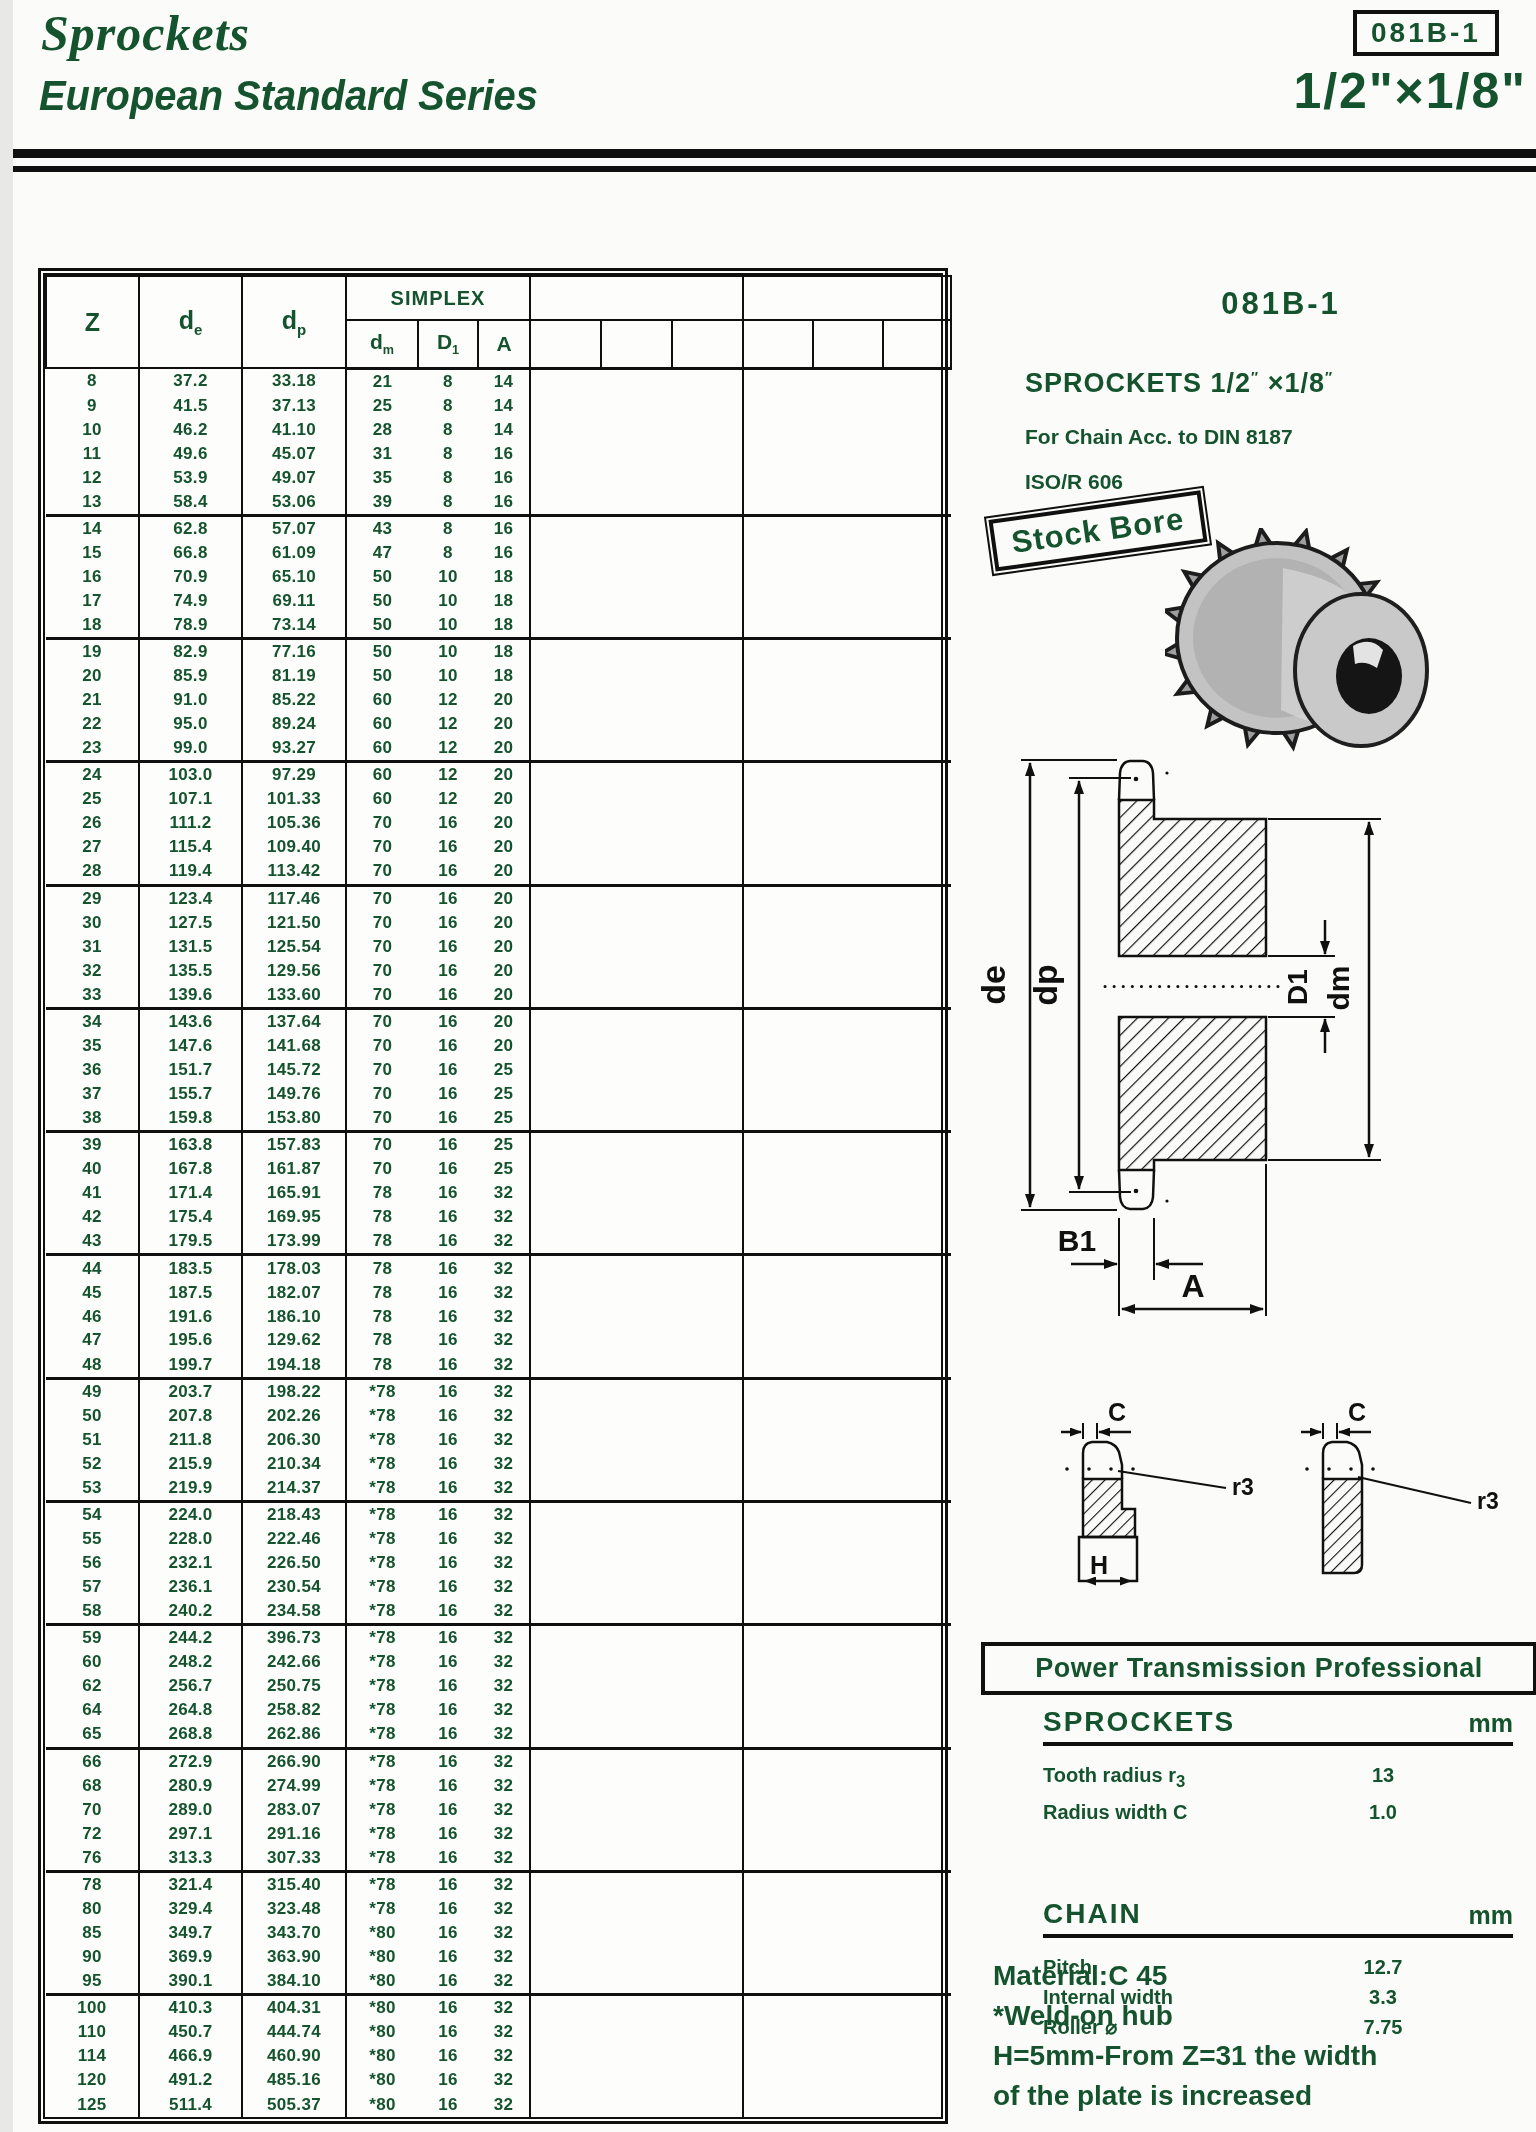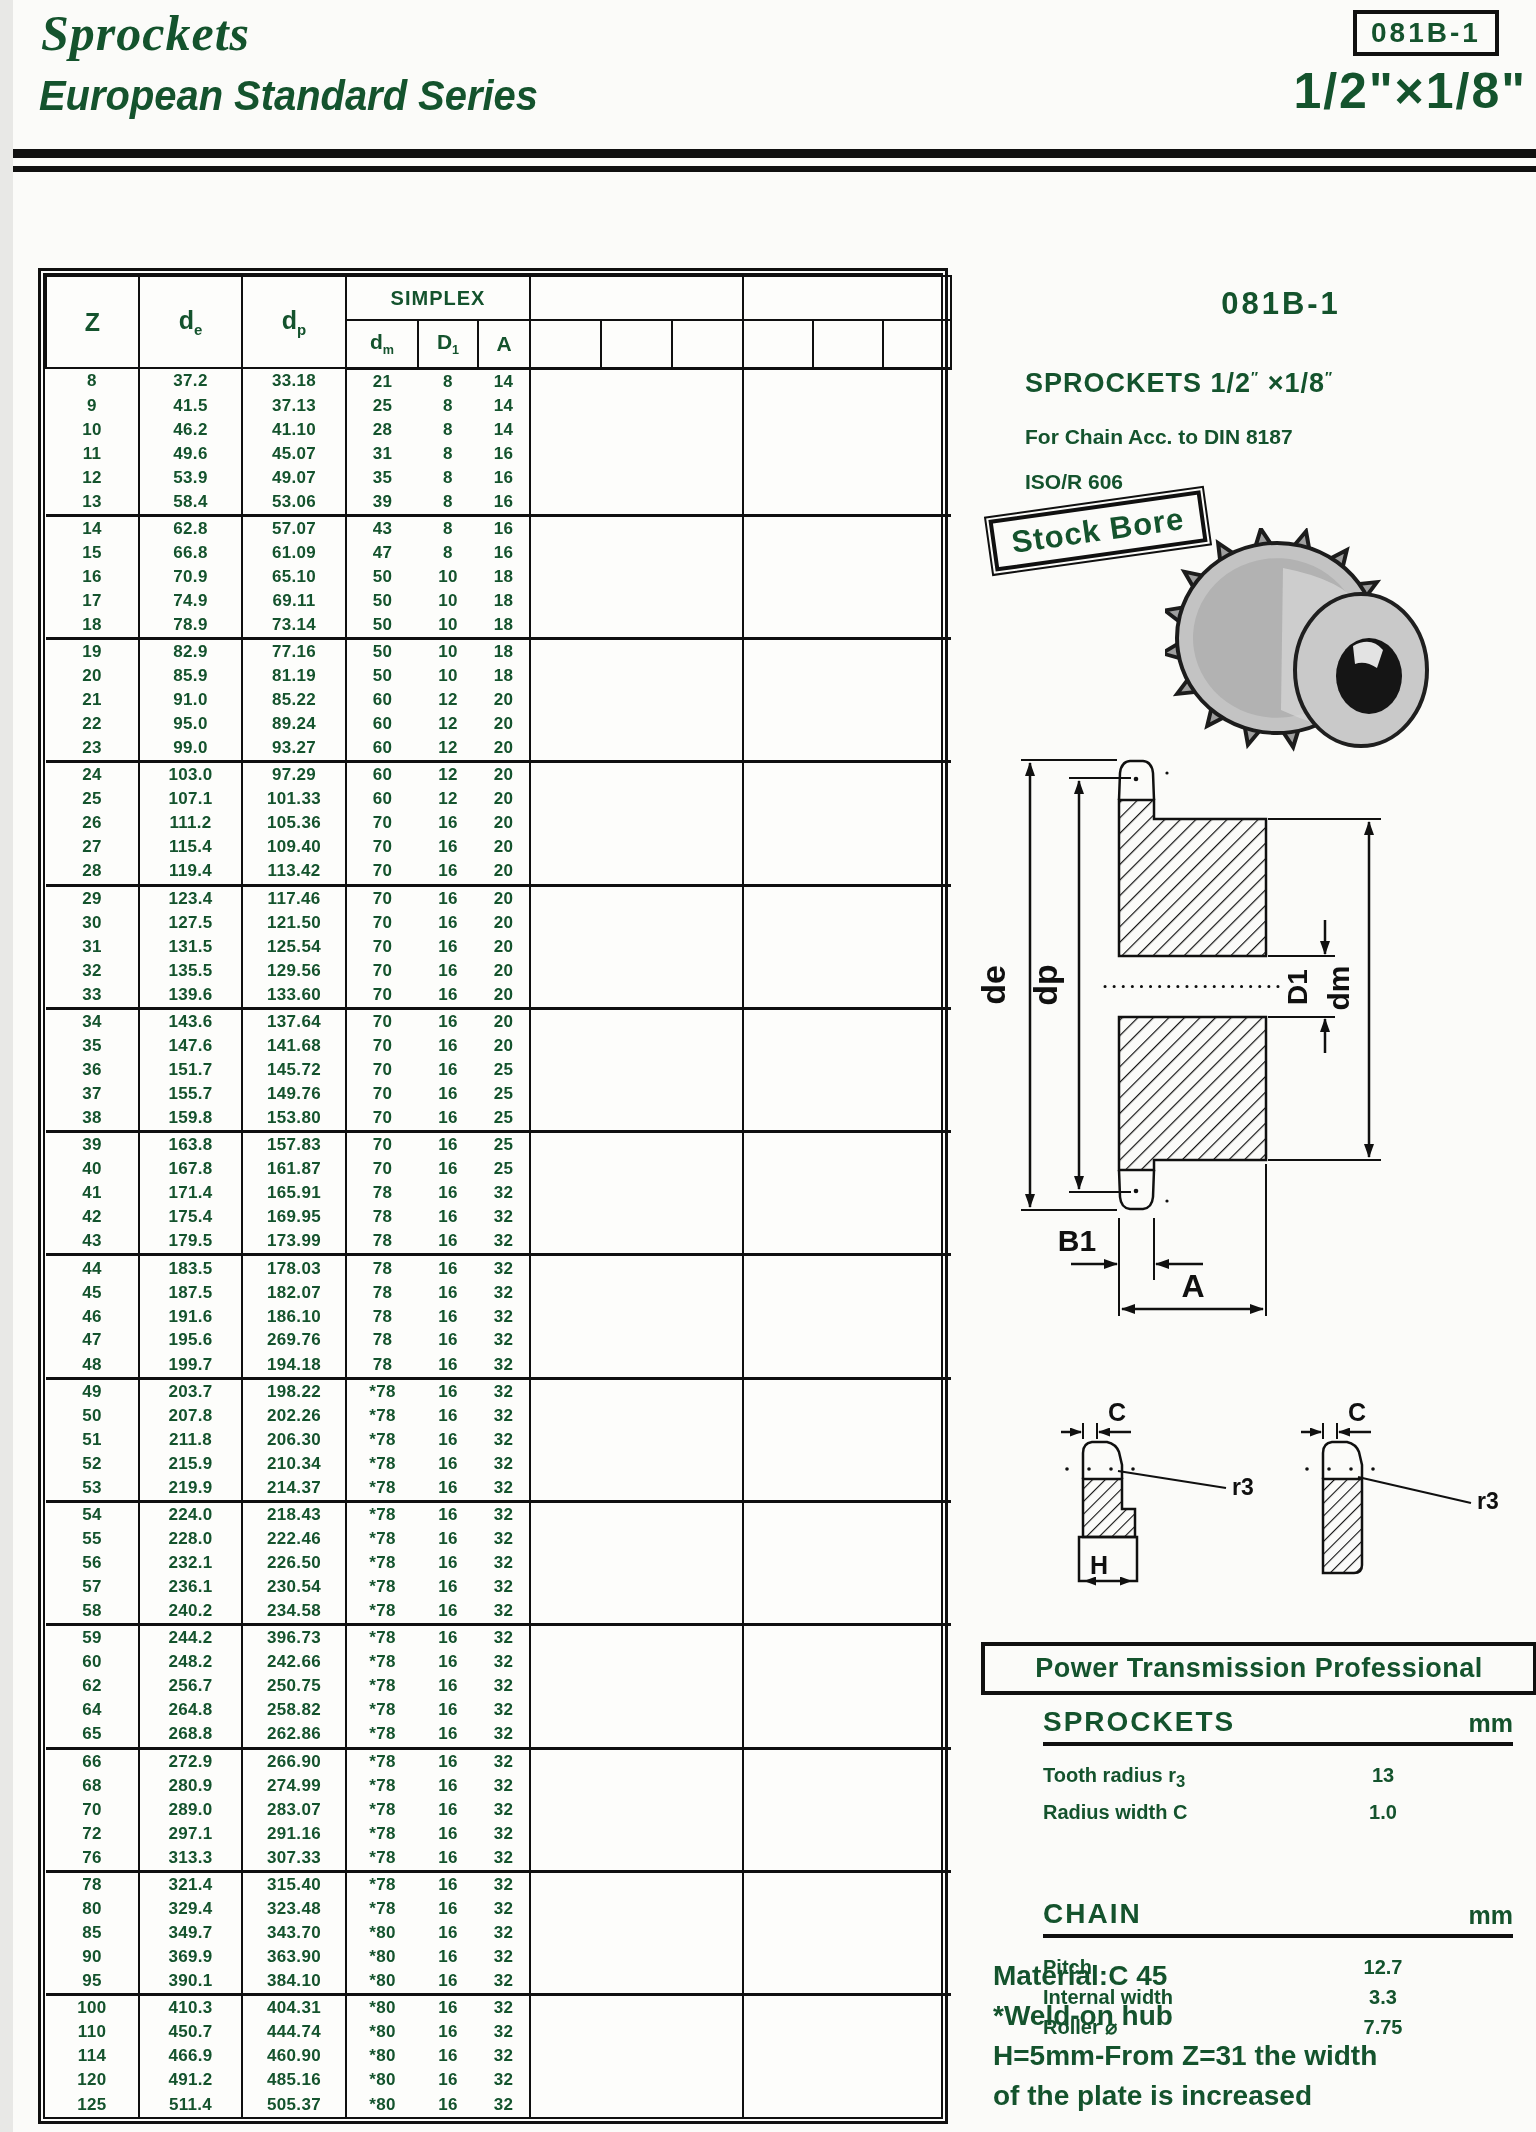--- a/index.html
+++ b/index.html
@@ -534,21 +534,21 @@
               <td class="c-dp">186.10</td>
               <td class="c-dm">78</td>
               <td class="c-d1">16</td>
               <td class="c-a">32</td>
               <td colspan="3" class="c-e1"></td>
               <td colspan="3"></td>
             </tr>
             <tr>
               <td class="c-z">47</td>
               <td class="c-de">195.6</td>
-              <td class="c-dp">269.76</td>
+              <td class="c-dp">129.62</td>
               <td class="c-dm">78</td>
               <td class="c-d1">16</td>
               <td class="c-a">32</td>
               <td colspan="3" class="c-e1"></td>
               <td colspan="3"></td>
             </tr>
             <tr>
               <td class="c-z">48</td>
               <td class="c-de">199.7</td>
               <td class="c-dp">194.18</td>

